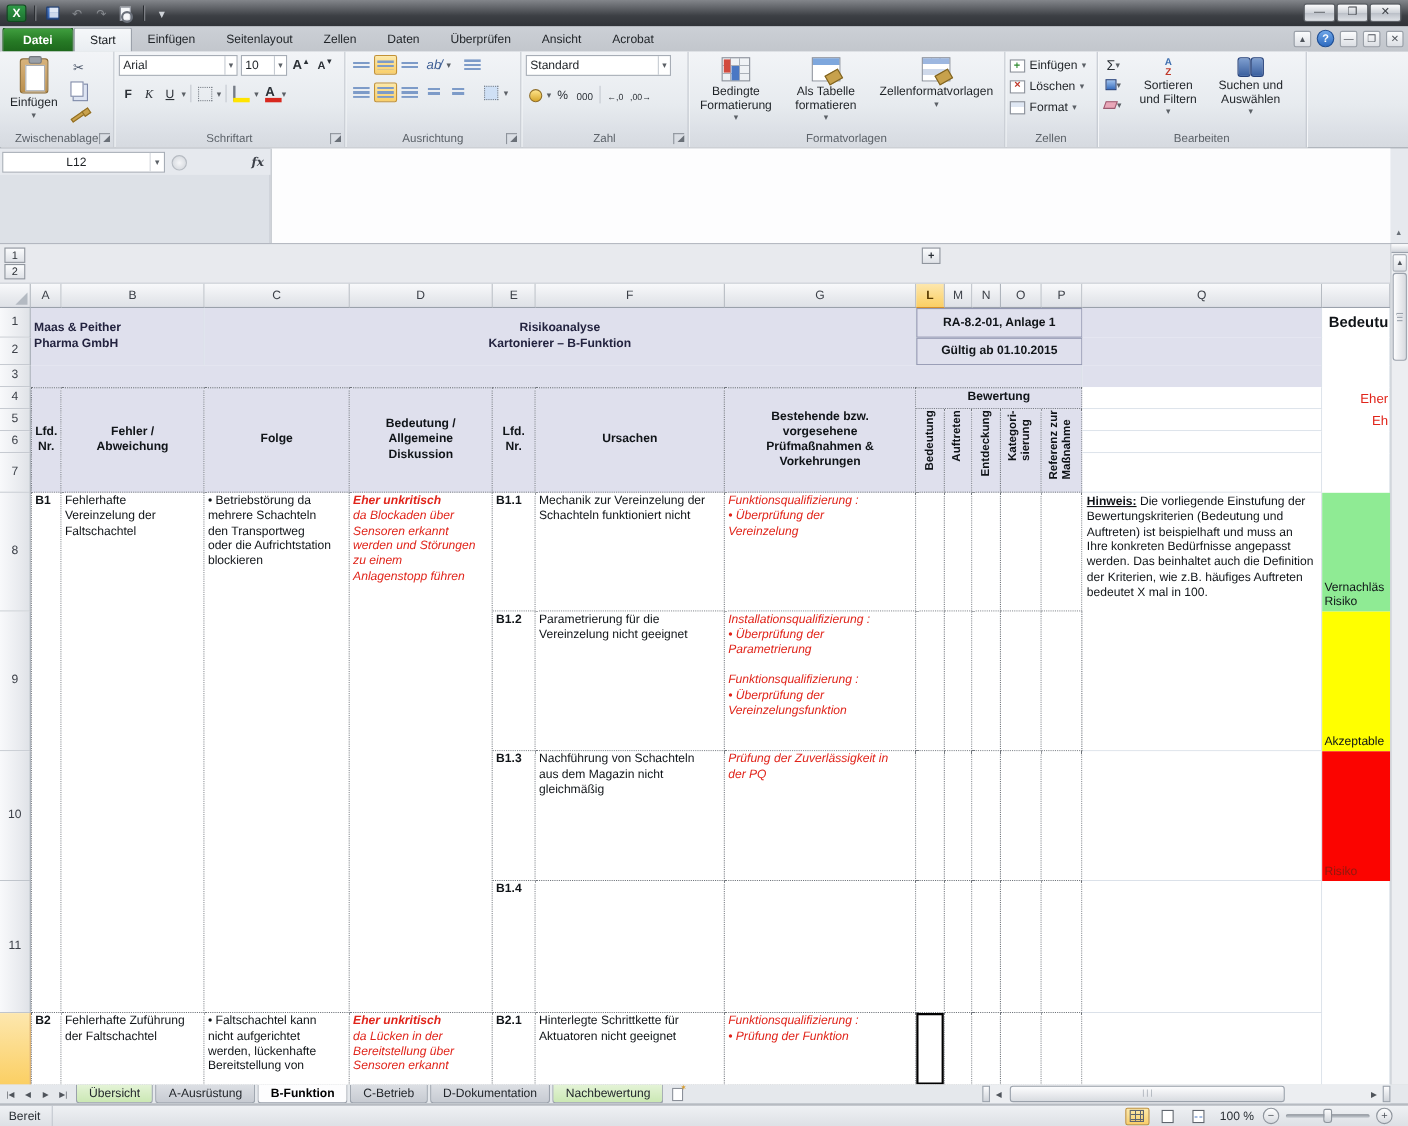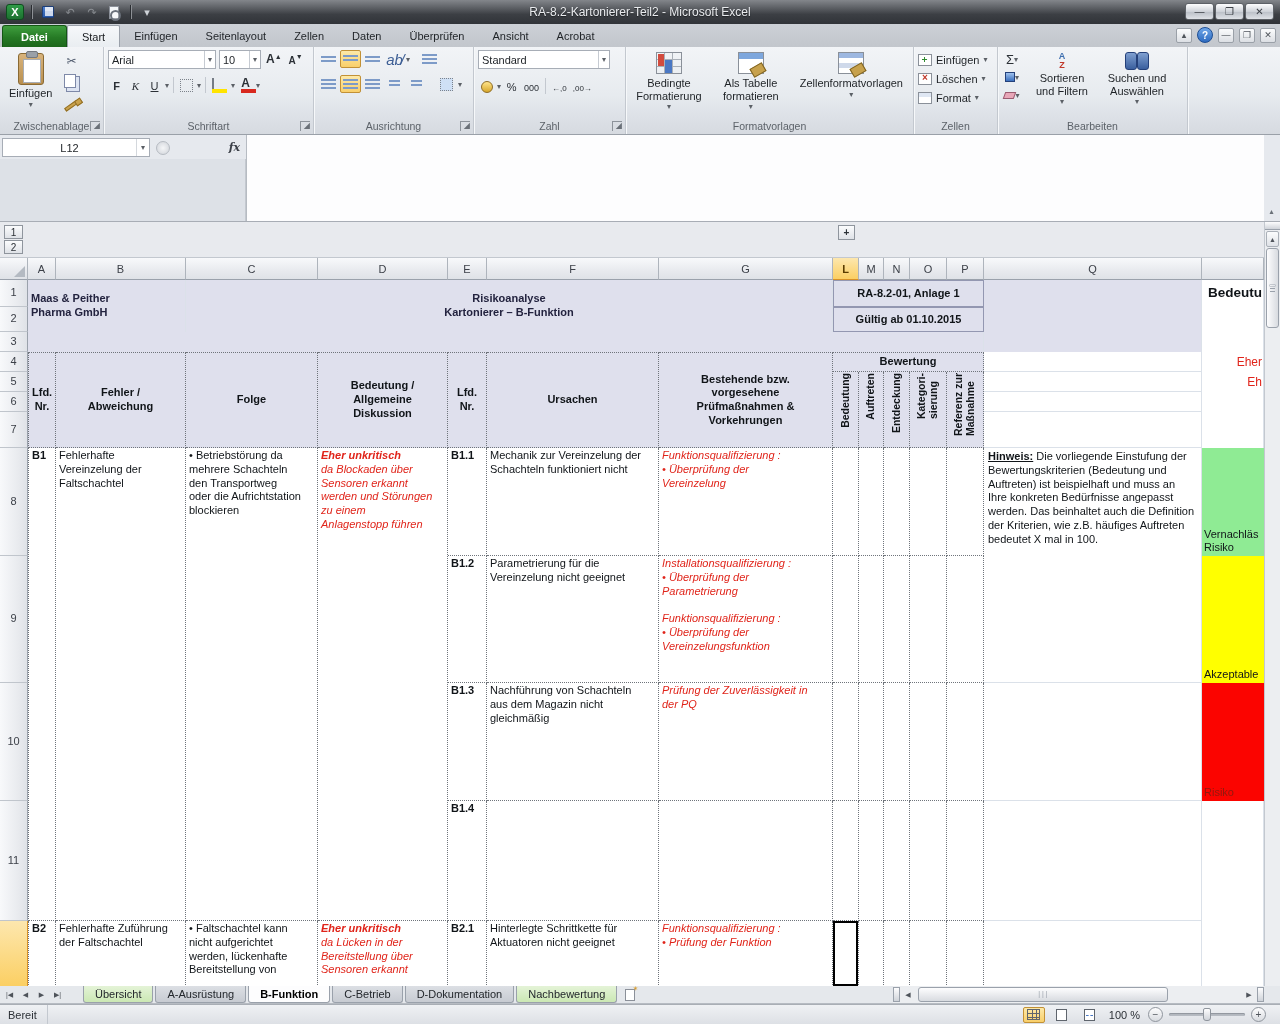--- a/index.html
+++ b/index.html
@@ -72,21 +72,21 @@
   .vsep { width:1px; height:16px; background:#c3c8cf; margin:0 2px; }
   .border-ico { width:13px; height:13px; border:1px dotted #7c828a; position:relative; }
   .fill-ico { width:15px; height:10px; position:relative; margin-bottom:3px; }
   .fill-ico .bucket { width:9px; height:8px; background:#b9bfc8; border:1px solid #767c85; transform:rotate(25deg); }
   .cbar { position:absolute; left:0; bottom:-4px; width:15px; height:4px; }
   .fontcol-a { font-weight:bold; font-size:12px; position:relative; line-height:11px; margin-bottom:3px; }
   .lines { width:15px; background:repeating-linear-gradient(to bottom,#7d9bc8 0 2px,transparent 2px 4px); }
   .lines.h10 { height:10px; }
   .alignbtn { width:21px; height:18px; display:flex; align-items:center; justify-content:center; border-radius:2px; }
   .alignbtn.on, .tbtn.on, .viewbtn.on { background:linear-gradient(#fde9a9,#f9cf6a); border:1px solid #c29136; }
-  .ab-ico { font-size:15px; color:#3e5f95; font-style:italic; }
+  .ab-ico { font-size:12px; color:#3e5f95; font-style:italic; }
   .arow { display:flex; gap:1px; align-items:center; margin-bottom:3px; }
   .stylebtn { display:flex; flex-direction:column; align-items:center; padding:2px 6px; text-align:center; line-height:1.15; color:#1e2226; border-radius:3px; }
   .grid-ico { width:26px; height:22px; border:1px solid #8a9099; background:
       linear-gradient(#fff,#fff); position:relative; margin-bottom:3px;
       background-image:linear-gradient(to right,transparent 0 7px,#aab0b8 7px 8px,transparent 8px 15px,#aab0b8 15px 16px,transparent 16px),
                        linear-gradient(to bottom,transparent 0 6px,#aab0b8 6px 7px,transparent 7px 13px,#aab0b8 13px 14px,transparent 14px); }
   .grid-ico .chip1 { position:absolute; left:1px; top:1px; width:6px; height:12px; background:#d24b3e; }
   .grid-ico .chip2 { position:absolute; left:8px; top:7px; width:7px; height:13px; background:#4a78c4; }
   .grid-ico.table { background-image:none; }
   .grid-ico.table:before { content:""; position:absolute; inset:0; background:linear-gradient(#7ea7dd 0 6px,#fff 6px); }
@@ -166,21 +166,21 @@
   .vs-split { height:8px; background:linear-gradient(#fdfdfe,#cfd3d9); border-bottom:1px solid #9aa1ab; }
   .vs-btn { height:16px; display:flex; align-items:center; justify-content:center; font-size:7px; color:#4f545b;
     background:linear-gradient(#fbfcfd,#dfe2e7); border:1px solid #aab0b8; border-radius:2px; margin:1px; }
   .vs-thumb { margin:1px; height:80px; background:linear-gradient(to right,#fdfdfe,#d8dbe0); border:1px solid #9aa1ab; border-radius:3px; position:relative; }
   .vs-thumb:after { content:""; position:absolute; left:3px; right:3px; top:36px; height:1px; box-shadow:0 0 0 .5px #9aa1ab, 0 3px 0 0 #9aa1ab, 0 6px 0 0 #9aa1ab; }
 
   
   #tabbar { position:absolute; left:0; top:986px; width:1280px; height:18px; background:#e5e8ec; border-bottom:1px solid #b6bbc2; display:flex; align-items:stretch; }
   .nav { display:flex; align-items:center; padding-left:2px; gap:1px; }
   .navbtn { width:15px; height:15px; display:flex; align-items:center; justify-content:center; font-size:7px; color:#4f545b; }
-  .stabs { display:flex; align-items:stretch; margin-left:18px; }
+  .stabs { display:flex; align-items:stretch; margin-left:4px; }
   .stab { padding:0 11px; display:flex; align-items:center; background:linear-gradient(#dcdfe4,#c7cbd2); border:1px solid #9aa1ab; border-top:none;
     border-radius:0 0 3px 3px; margin-right:2px; color:#23272c; }
   .stab.green { background:linear-gradient(#e4f3d7,#cbe8b4); }
   .stab.active { background:#fdfdfe; font-weight:bold; color:#000; }
   .addsheet { width:22px; display:flex; align-items:center; justify-content:center; }
   .sheet-ico { width:10px; height:12px; background:#fff; border:1px solid #8b9099; position:relative; }
   .sheet-ico:after { content:"✶"; position:absolute; right:-4px; top:-5px; font-size:7px; color:#d69a2b; }
   #hscroll { position:absolute; left:893px; top:986px; width:371px; height:17px; display:flex; align-items:center; background:#eceef1; }
   .hs-split { width:7px; height:15px; background:linear-gradient(#fdfdfe,#cfd3d9); border:1px solid #9aa1ab; }
   .hs-btn { width:16px; height:15px; display:flex; align-items:center; justify-content:center; font-size:7px; color:#4f545b; }
@@ -218,21 +218,20 @@
           <span class="floppy"></span>
         </span>
       <span class="qbtn dis">↶</span>
       <span class="qbtn dis">↷</span>
       <span class="qbtn">
           <span class="page-ico"></span>
         </span>
       <span class="qat-sep"></span>
       <span class="qbtn">▾</span>
     </div>
-    <div id="title-text">RA-8.2-Kartonierer-Teil2  -  Microsoft Excel</div>
     <div class="winbtns">
       <span class="wbtn">—</span>
       <span class="wbtn">❐</span>
       <span class="wbtn">✕</span>
     </div>
   </div>
 
   <div id="tabrow">
     <div class="file-tab">Datei</div>
     <div class="rtab active">Start</div>

